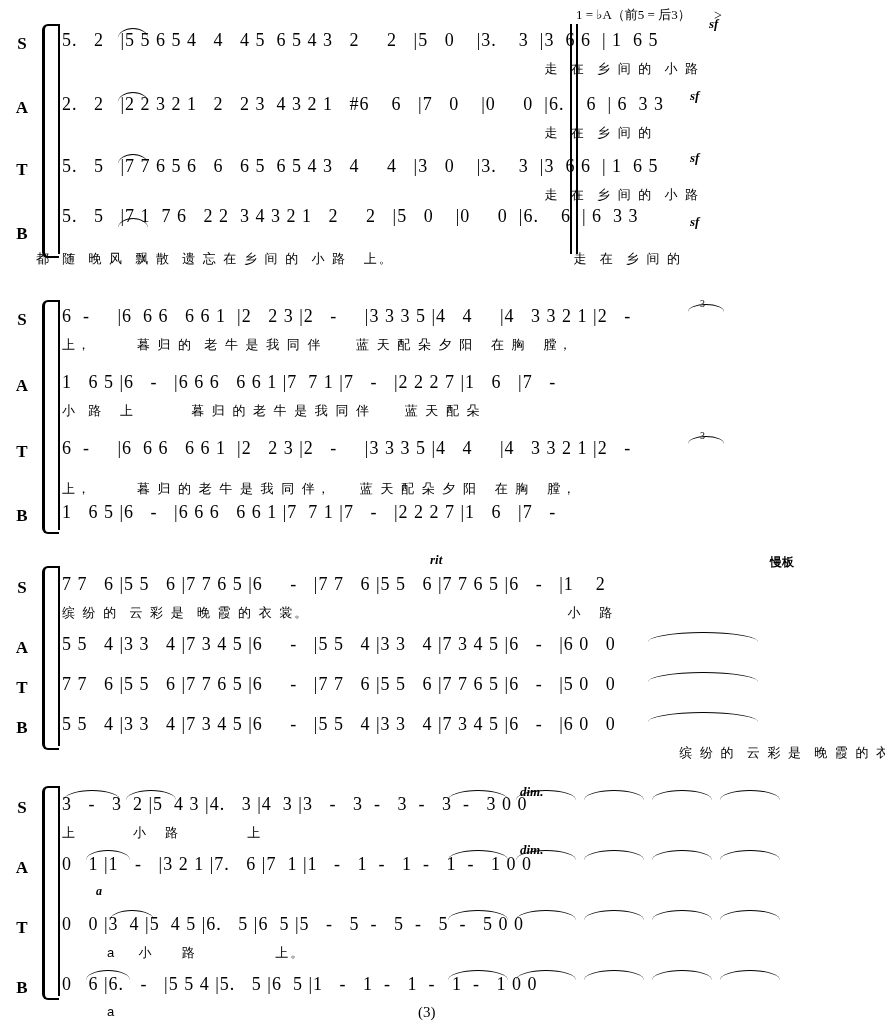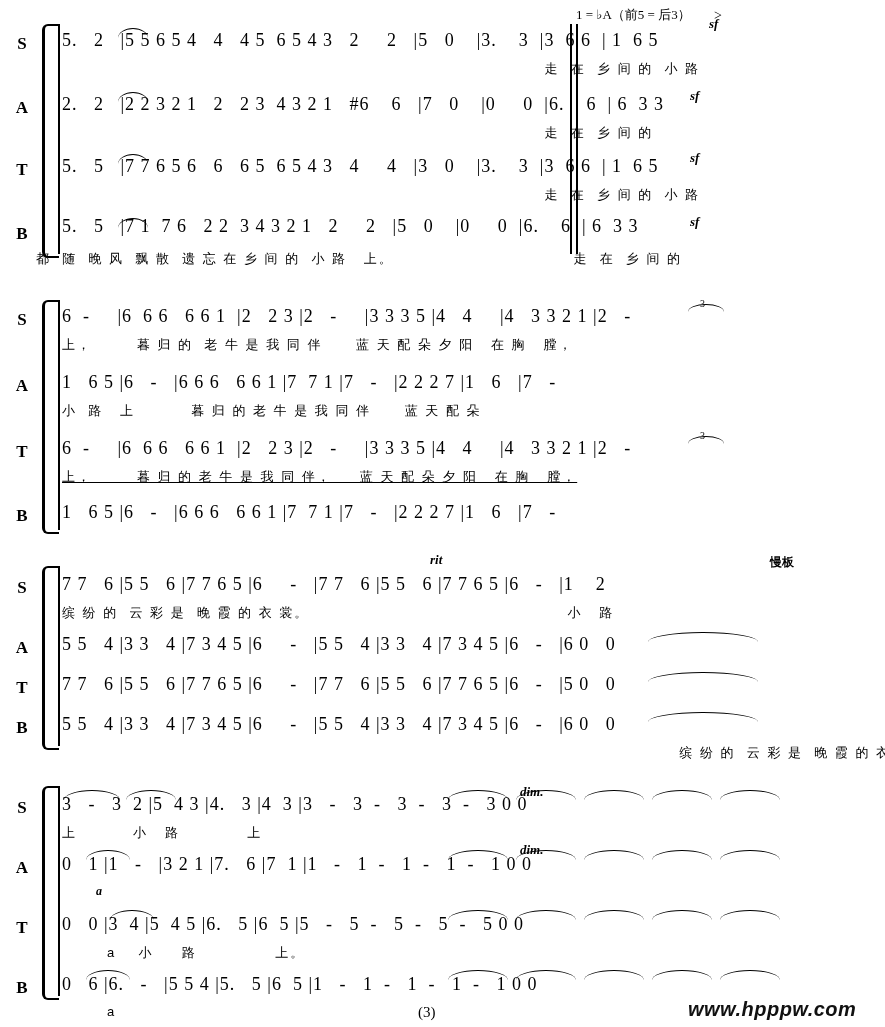--- a/index.html
+++ b/index.html
@@ -117,21 +117,21 @@
 
     <div class="voice-label" style="top:98px;">A</div>
     <div class="notes" style="left:62px;top:94px;letter-spacing:1px;">2.   2   |2 2 3 2 1   2   2 3  4 3 2 1   #6    6   |7   0    |0     0  |6.    6  | 6  3 3</div>
     <div class="lyrics" style="left:62px;top:124px;letter-spacing:2px;">                                                                                      走  在  乡 间 的</div>
 
     <div class="voice-label" style="top:160px;">T</div>
     <div class="notes" style="left:62px;top:156px;letter-spacing:1px;">5.   5   |7 7 6 5 6   6   6 5  6 5 4 3   4     4   |3   0    |3.    3  |3  6 6  | 1  6 5</div>
     <div class="lyrics" style="left:62px;top:186px;letter-spacing:2px;">                                                                                      走  在  乡 间 的  小 路</div>
 
     <div class="voice-label" style="top:224px;">B</div>
-    <div class="notes" style="left:62px;top:216px;letter-spacing:1px;">5.   5   |7 1  7 6   2 2  3 4 3 2 1   2     2   |5   0    |0     0  |6.    6  | 6  3 3</div>
+    <div class="notes" style="left:62px;top:206px;letter-spacing:1px;">5.   5   |7 1  7 6   2 2  3 4 3 2 1   2     2   |5   0    |0     0  |6.    6  | 6  3 3</div>
     <div class="lyrics" style="left:36px;top:250px;letter-spacing:2px;">都  随  晚 风  飘 散  遗 忘 在 乡 间 的  小 路   上。                                走  在  乡 间 的</div>
 
     <div class="tie" style="left:118px;top:28px;width:30px;"></div>
     <div class="tie" style="left:118px;top:92px;width:30px;"></div>
     <div class="tie" style="left:118px;top:154px;width:30px;"></div>
     <div class="tie" style="left:118px;top:218px;width:30px;"></div>
   </div>
 
   <div>
     <div class="brace" style="left:42px;top:300px;height:230px;"></div>
@@ -142,21 +142,21 @@
     <div class="lyrics" style="left:62px;top:336px;letter-spacing:2px;">上，        暮 归 的  老 牛 是 我 同 伴      蓝 天 配 朵 夕 阳   在 胸   膛，</div>
     <div class="triplet" style="left:700px;top:298px;">3</div>
     <div class="slurline" style="left:688px;top:304px;width:36px;"></div>
 
     <div class="voice-label" style="top:376px;">A</div>
     <div class="notes" style="left:62px;top:372px;letter-spacing:1px;">1   6 5 |6   -   |6 6 6   6 6 1 |7  7 1 |7   -   |2 2 2 7 |1   6   |7   -</div>
     <div class="lyrics" style="left:62px;top:402px;letter-spacing:2px;">小  路   上          暮 归 的 老 牛 是 我 同 伴      蓝 天 配 朵</div>
 
     <div class="voice-label" style="top:442px;">T</div>
     <div class="notes" style="left:62px;top:438px;letter-spacing:1px;">6  -     |6  6 6   6 6 1  |2   2 3 |2   -     |3 3 3 5 |4   4     |4   3 3 2 1 |2   -</div>
-    <div class="lyrics" style="left:62px;top:468px;letter-spacing:2px;text-decoration:underline;">上，        暮 归 的 老 牛 是 我 同 伴，     蓝 天 配 朵 夕 阳   在 胸   膛，</div>
+    <div class="lyrics" style="left:62px;top:480px;letter-spacing:2px;">上，        暮 归 的 老 牛 是 我 同 伴，     蓝 天 配 朵 夕 阳   在 胸   膛，</div>
     <div class="triplet" style="left:700px;top:430px;">3</div>
     <div class="slurline" style="left:688px;top:436px;width:36px;"></div>
 
     <div class="voice-label" style="top:506px;">B</div>
     <div class="notes" style="left:62px;top:502px;letter-spacing:1px;">1   6 5 |6   -   |6 6 6   6 6 1 |7  7 1 |7   -   |2 2 2 7 |1   6   |7   -</div>
     <div class="lyrics" style="left:62px;top:532px;letter-spacing:2px;"></div>
   </div>
 
   <div>
     <div class="brace" style="left:42px;top:566px;height:180px;"></div>
@@ -229,15 +229,14 @@
     <div class="lyrics" style="left:62px;top:1004px;letter-spacing:2px;">        a</div>
     <div class="tie" style="left:86px;top:970px;width:44px;"></div>
     <div class="tie" style="left:448px;top:970px;width:60px;"></div>
     <div class="tie" style="left:516px;top:970px;width:60px;"></div>
     <div class="tie" style="left:584px;top:970px;width:60px;"></div>
     <div class="tie" style="left:652px;top:970px;width:60px;"></div>
     <div class="tie" style="left:720px;top:970px;width:60px;"></div>
   </div>
 
   <div class="pagenum" style="left:418px;top:1004px;">(3)</div>
-  <div class="watermark" style="left:688px;top:998px;">www.hpppw.com</div>
 
 </div>
 
 </body></html>

